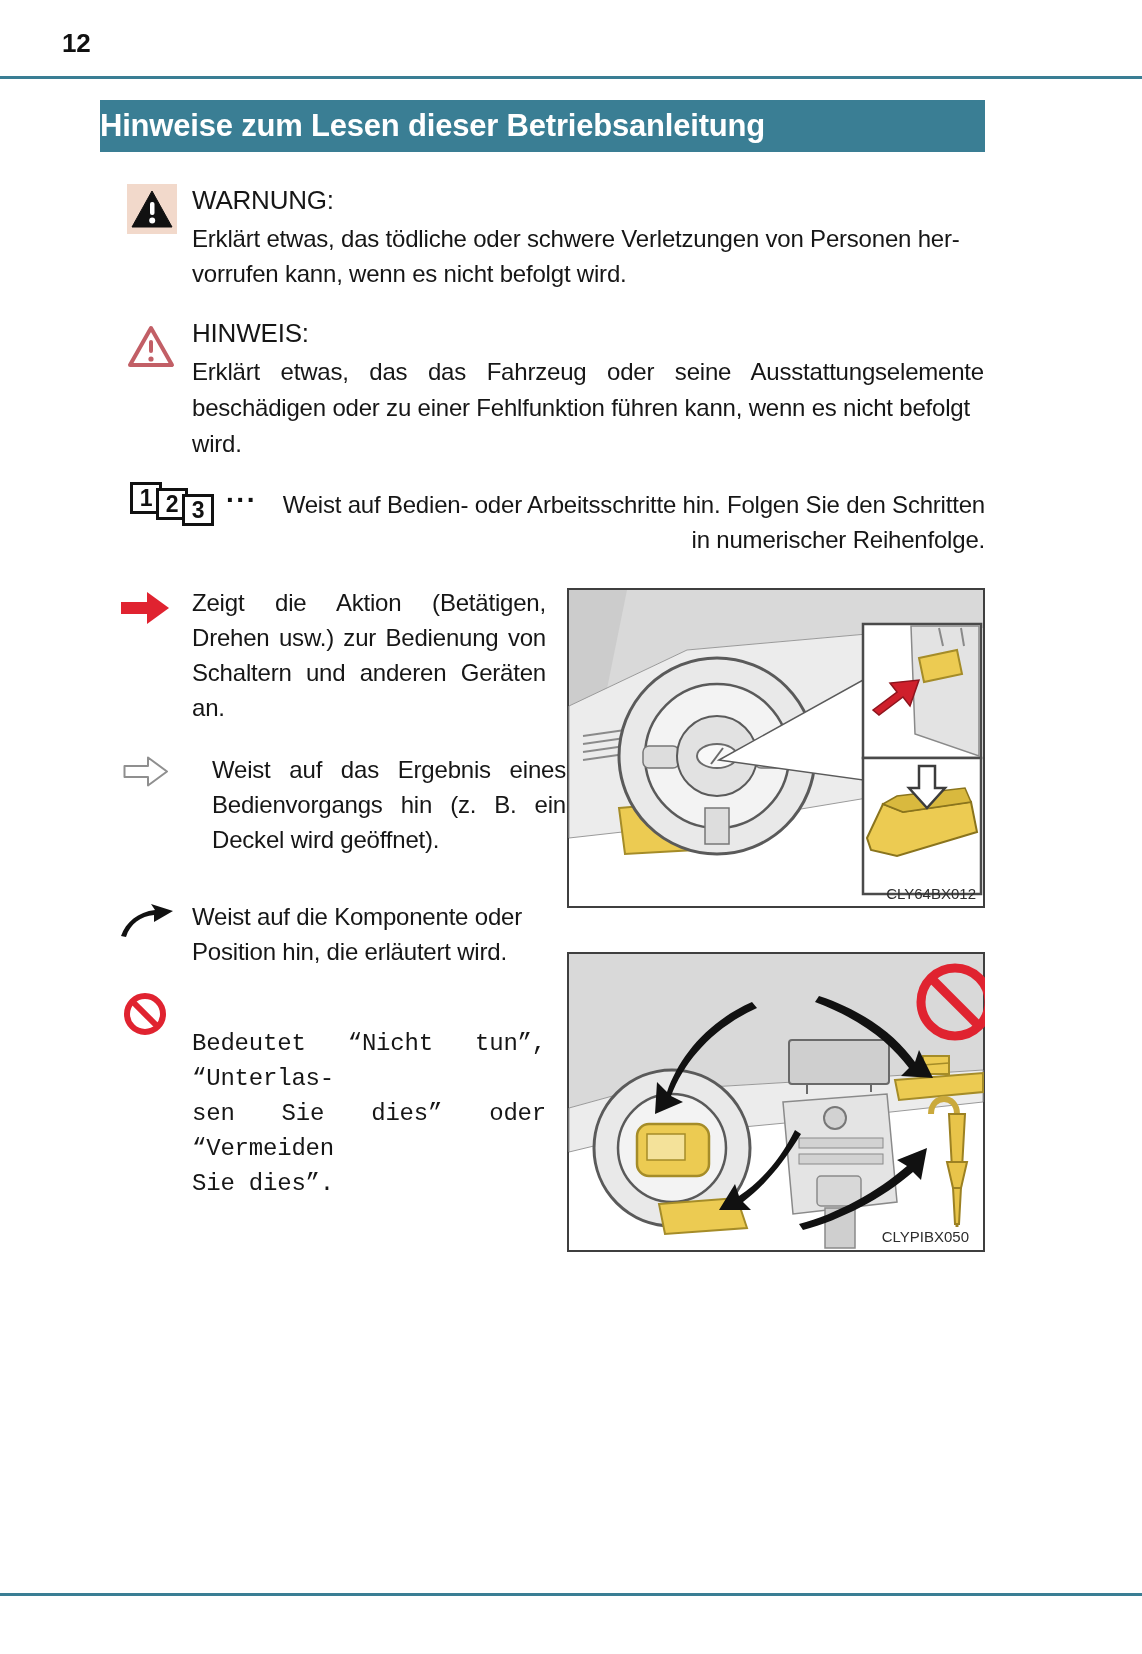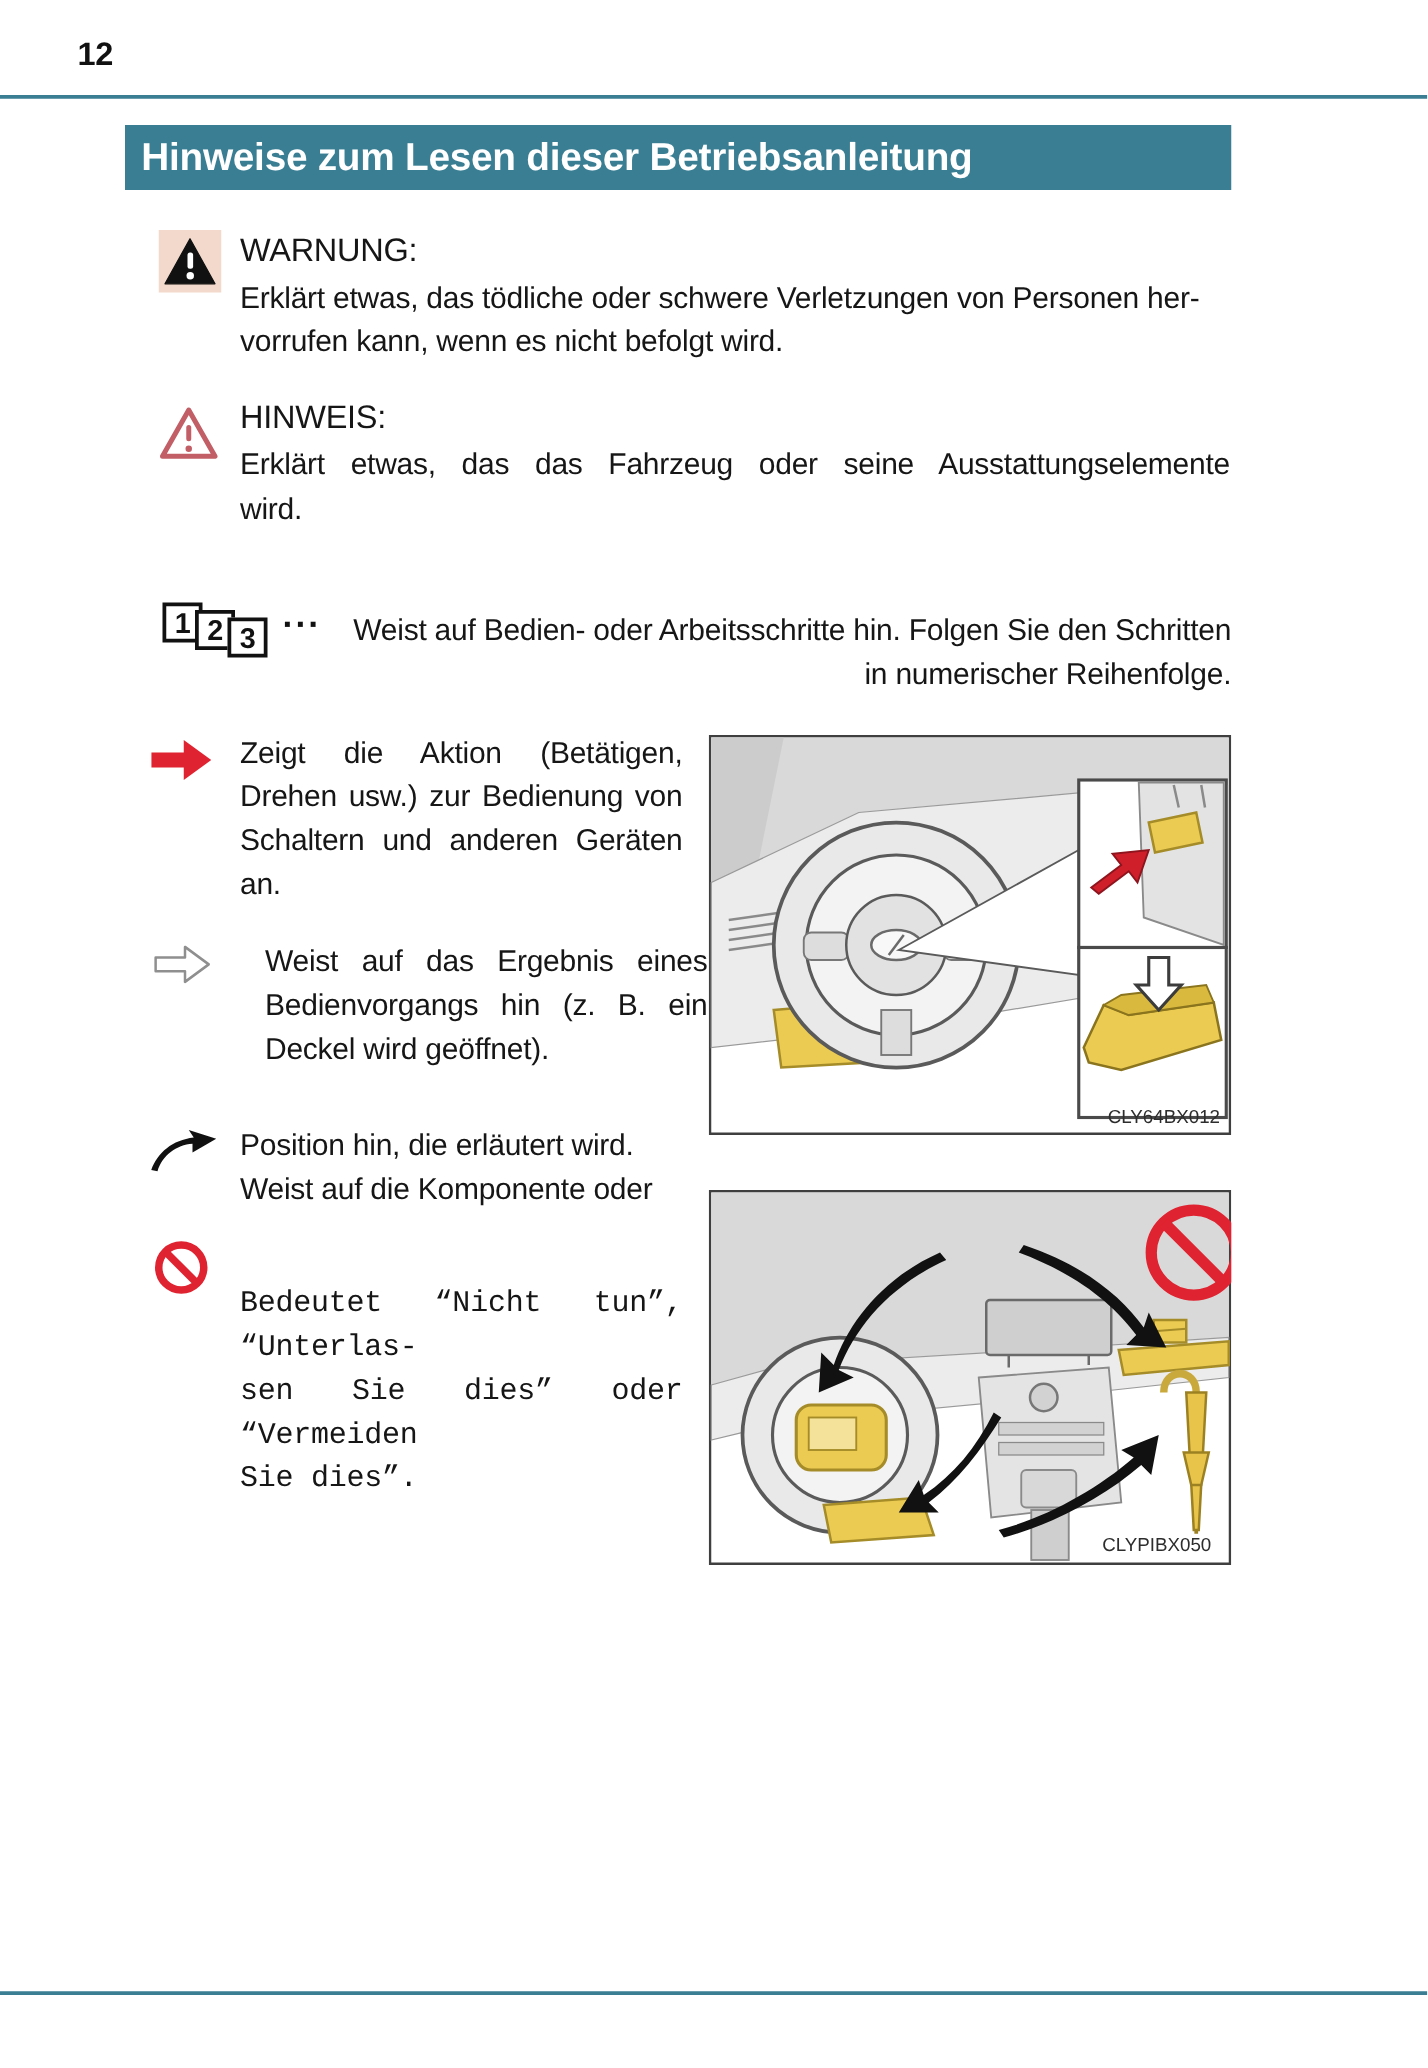--- a/index.html
+++ b/index.html
@@ -8,21 +8,21 @@
     font-family:"Liberation Sans",sans-serif;color:#1b1b1b;overflow:hidden;
     letter-spacing:-0.2px;
   }
   .page-number{position:absolute;left:62px;top:28px;font-size:26px;font-weight:bold;color:#111;}
   .rule{position:absolute;left:0;width:1142px;height:3px;}
   .rule.top{top:76px;}
   .rule.bottom{top:1593px;}
   .banner{
     position:absolute;left:100px;top:100px;width:885px;height:52px;
     color:#ffffff;font-weight:bold;font-size:31px;line-height:52px;
-    padding-left:13px;box-sizing:border-box;
+    box-sizing:border-box;
   }
   .icon{position:absolute;}
   .warn-box{width:50px;height:50px;display:flex;align-items:center;justify-content:center;}
   .heading{position:absolute;font-size:26px;line-height:32px;color:#161616;}
   .block{position:absolute;font-size:24px;line-height:35px;color:#161616;}
   .block .line{white-space:nowrap;}
   .block .line.stretch{white-space:normal;text-align:justify;text-align-last:justify;}
   .narrow{width:354px;}
   .wide{width:792px;}
   .steps-wrap{position:absolute;width:128px;height:52px;}
@@ -65,20 +65,21 @@
   <div class="icon" style="left:126px;top:324px;">
     <svg width="50" height="46" viewBox="0 0 50 46">
       <path d="M25,4 L46,41 L4,41 Z" fill="none" stroke="#c25f66" stroke-width="4" stroke-linejoin="round"></path>
       <rect x="23" y="16" width="4" height="13" rx="2" fill="#c25f66"></rect>
       <circle cx="25" cy="35" r="2.6" fill="#c25f66"></circle>
     </svg>
   </div>
   <div class="heading" style="left:192px;top:317px;">HINWEIS:</div>
   <div class="block wide" style="left:192px;top:354px;line-height:36px;">
     <div class="line stretch">Erklärt etwas, das das Fahrzeug oder seine Ausstattungselemente</div>
+    <div class="line">beschädigen oder zu einer Fehlfunktion führen kann, wenn es nicht befolgt</div>
     <div class="line">wird.</div>
   </div>
 
   <div class="steps-wrap" style="left:130px;top:482px;">
     <div class="step-box" style="left:0;top:0;z-index:1;">
       <span>1</span>
     </div>
     <div class="step-box" style="left:26px;top:6px;z-index:2;">
       <span>2</span>
     </div>
@@ -114,22 +115,22 @@
     <div class="line stretch">Bedienvorgangs hin (z. B. ein</div>
     <div class="line">Deckel wird geöffnet).</div>
   </div>
 
   <div class="icon" style="left:119px;top:902px;">
     <svg width="56" height="36" viewBox="0 0 56 36">
       <path d="M2,34 C7,20 19,10 36,8 L32,2 L54,9 L35,20 L35,13 C22,14 11,22 7,35 Z" fill="#111"></path>
     </svg>
   </div>
   <div class="block narrow" style="left:192px;top:899px;">
+    <div class="line">Weist auf die Komponente oder</div>
     <div class="line">Position hin, die erläutert wird.</div>
-    <div class="line">Weist auf die Komponente oder</div>
   </div>
 
   <div class="icon" style="left:123px;top:992px;">
     <svg width="44" height="44" viewBox="0 0 44 44">
       <circle cx="22" cy="22" r="18" fill="none" stroke="#e02330" stroke-width="6"></circle>
       <line x1="9.5" y1="9.5" x2="34.5" y2="34.5" stroke="#e02330" stroke-width="6"></line>
     </svg>
   </div>
   <div class="block narrow" style="left:192px;top:1026px;font-family:Liberation Mono, monospace;">
     <div class="line stretch">Bedeutet “Nicht tun”, “Unterlas-</div>

